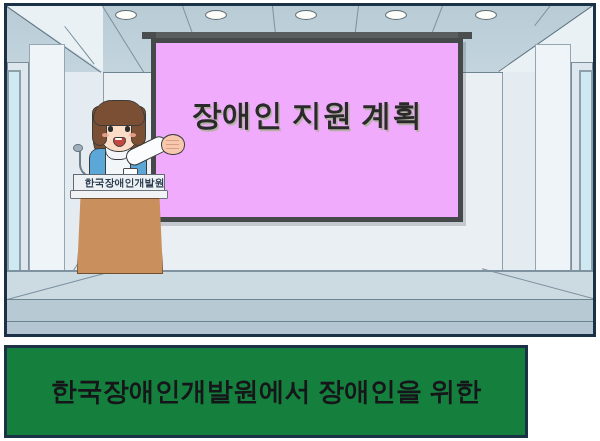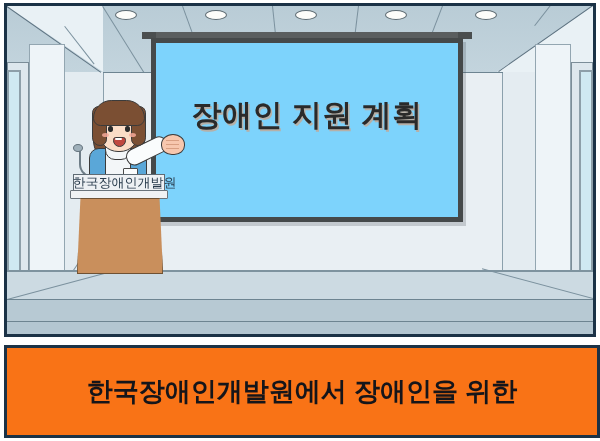--- a/index.html
+++ b/index.html
@@ -185,21 +185,21 @@
   }
   .screen-mount::before { left: -5px; }
   .screen-mount::after  { right: -5px; }
 
   .screen {
     position: absolute;
     left: 144px;
     top: 32px;
     width: 312px;
     height: 184px;
-    background: #7dd3fc;
+    background: #f0abfc;
     border: 5px solid #45494a;
     box-sizing: border-box;
     box-shadow: 3px 4px 0 rgba(60,70,78,0.22);
   }
 
   .screen-text {
     position: absolute;
     left: 0;
     right: 0;
     top: 52px;
@@ -250,22 +250,22 @@
     height: 18px;
     background: #eef1f4;
     border: 1.6px solid #5f6b74;
     box-sizing: border-box;
     display: flex;
     align-items: center;
     justify-content: center;
   }
   .podium-plate-text {
     font-family: "Liberation Sans", "DejaVu Sans", sans-serif;
-    font-size: 13px;
-    font-weight: normal;
+    font-size: 10px;
+    font-weight: bold;
     color: #273a4b;
     white-space: nowrap;
     margin-left: 11px;
   }
 
   
   .mic-stand {
     position: absolute;
     left: 14px;
     top: 56px;
@@ -442,25 +442,25 @@
     width: 7px; height: 2px;
     background: #ffffff;
     border-radius: 1px;
   }
 
   
   .caption-panel {
     position: absolute;
     left: 4px;
     top: 345px;
-    width: 596px;
+    width: 524px;
     height: 93px;
     border: 3px solid #1b3246;
     box-sizing: border-box;
-    background: #f97316;
+    background: #15803d;
     display: flex;
     flex-direction: column;
     align-items: center;
     justify-content: center;
   }
   .caption-line {
     font-family: "Liberation Sans", "DejaVu Sans", sans-serif;
     font-size: 26px;
     font-weight: bold;
     color: #15151a;

